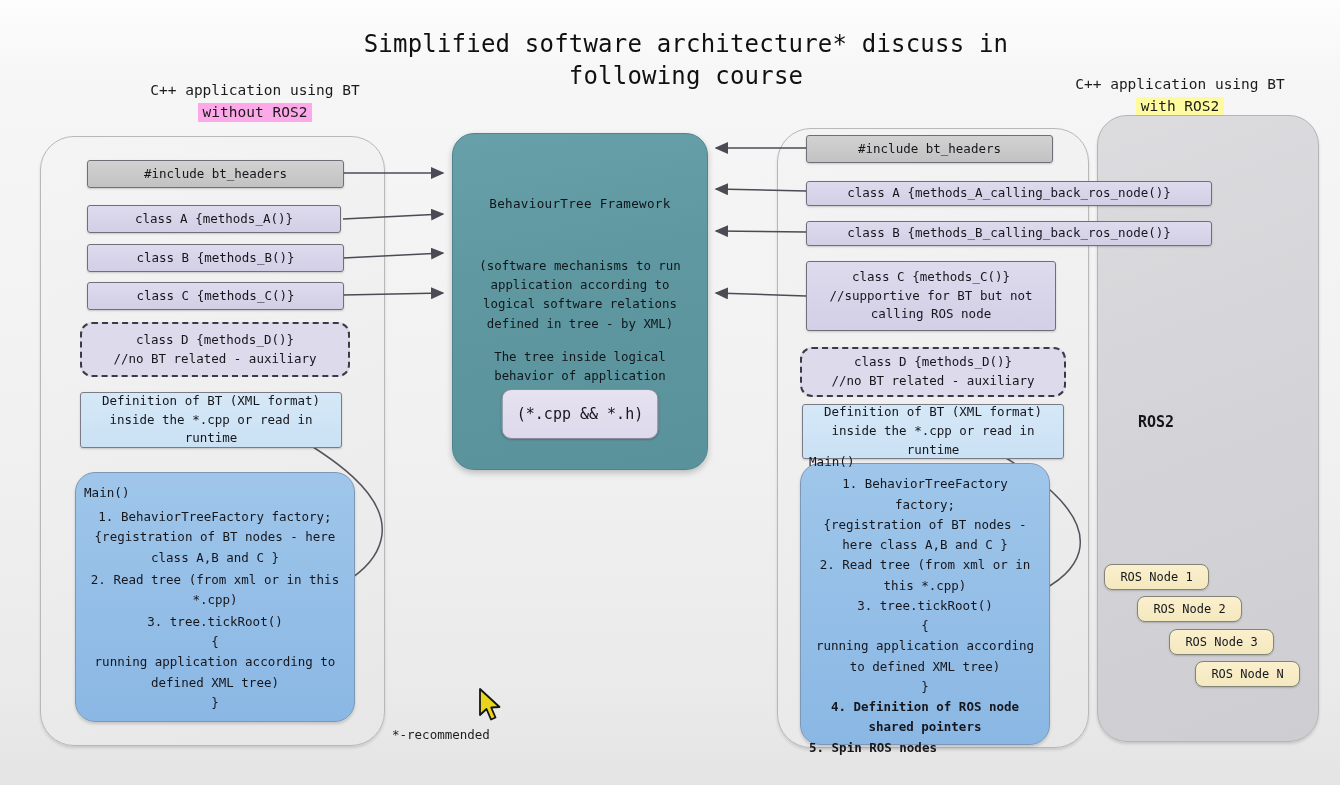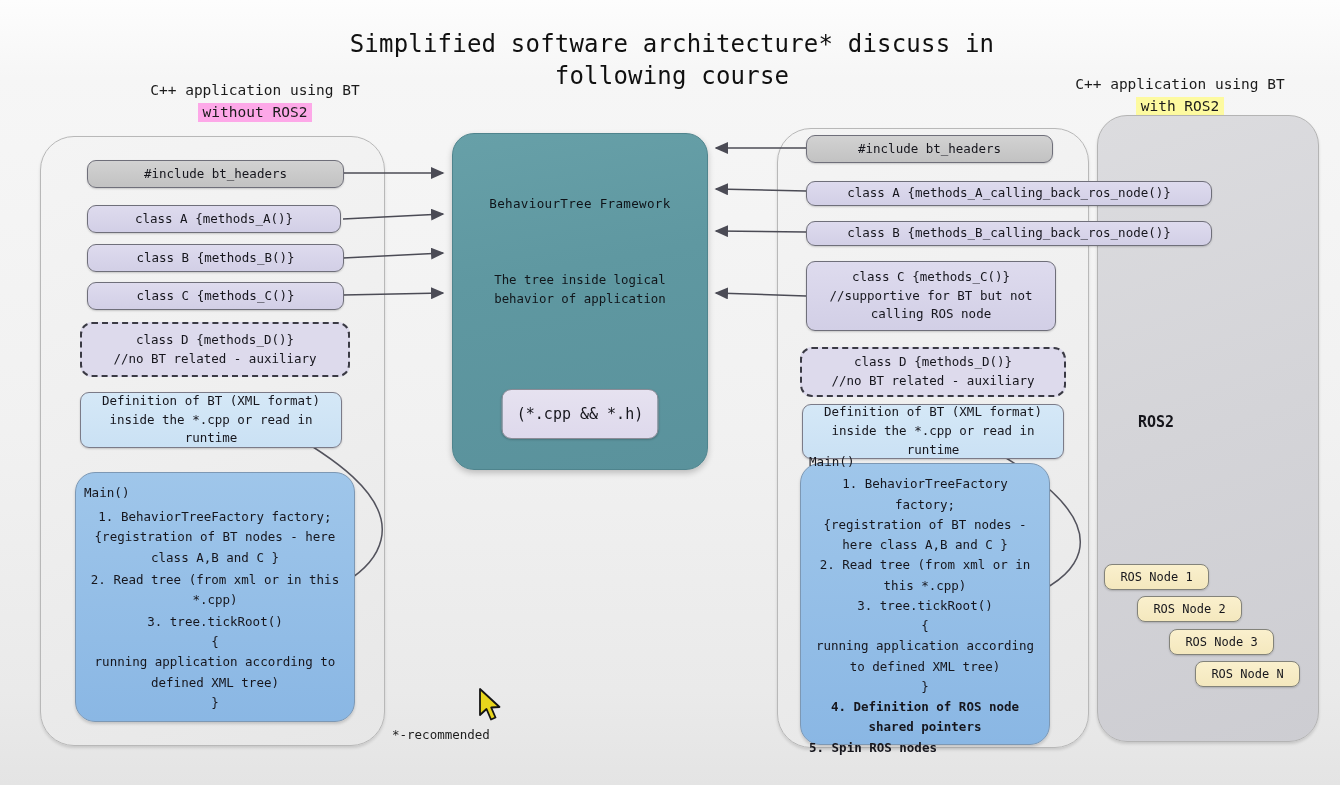--- a/index.html
+++ b/index.html
@@ -9,21 +9,21 @@
     font-family:"DejaVu Sans Mono","Liberation Mono",monospace;
   }
   #stage{position:absolute;inset:0;
     background:linear-gradient(180deg,#fdfdfd 0%,#f6f6f6 10%,#f1f1f1 55%,#eaeaea 88%,#e4e4e4 100%);}
 
   
   .abs{position:absolute;box-sizing:border-box;}
 
   
   .title{
-    left:322px;top:28px;width:700px;text-align:center;
+    left:336px;top:28px;width:700px;text-align:center;
     font-size:24px;color:#101010;line-height:1.35;letter-spacing:.2px;
   }
   .colhead{
     font-size:14.5px;color:#1b1b1b;text-align:center;line-height:1.55;
   }
   .hl-pink{background:#fda8e8;padding:1px 5px 2px 5px;}
   .hl-yellow{background:#fdfaa0;padding:1px 5px 2px 5px;}
 
   
   .panel{
@@ -32,21 +32,21 @@
     box-shadow:0 2px 3px rgba(0,0,0,.13);
   }
   .panel-ros{
     border:1.6px solid #b4b4b4;border-radius:30px;
     background:linear-gradient(160deg,#dcdcdf 0%,#d4d4d8 50%,#cdcdd2 100%);
     box-shadow:0 2px 3px rgba(0,0,0,.14);
   }
 
   
   .box{
-    border:1.4px solid #6f6f7a;border-radius:9px;
+    border:1.4px solid #6f6f7a;border-radius:3px;
     display:flex;align-items:center;justify-content:center;
     text-align:center;font-size:12.5px;color:#16161d;
     line-height:1.5;box-shadow:0 1px 2px rgba(0,0,0,.18);
     padding:3px 6px;
   }
   .box-gray{background:linear-gradient(180deg,#d2d2d2,#c2c2c2);}
   .box-lav{background:linear-gradient(180deg,#dedbee,#d2cfe6);}
   .box-dashed{
     background:#dddaec;border:2.2px dashed #3a3a44;border-radius:12px;
     box-shadow:none;
@@ -148,20 +148,21 @@
 
       <path d="M276,425 C330,455 392,495 381,540 C372,578 318,600 262,614" marker-end="url(#ah-s)"></path>
 
       <path d="M975,440 C1030,470 1090,510 1079,552 C1069,588 1010,607 958,615" marker-end="url(#ah-s)"></path>
     </g>
   </svg>
 
   <div class="abs framework" style="left:452px;top:133px;width:256px;height:337px;">
     <div class="fw-title">BehaviourTree Framework</div>
     <div class="fw-body">
+      <div>(software mechanisms to run application according to logical software relations defined in tree - by XML)</div>
       <div style="height:14px"></div>
       <div>The tree inside logical behavior of application</div>
     </div>
     <div class="fw-chip">(*.cpp  &amp;&amp; *.h)</div>
   </div>
 
   <div class="abs box box-gray" style="left:87px;top:160px;width:257px;height:28px;">#include bt_headers</div>
   <div class="abs box box-lav" style="left:87px;top:205px;width:254px;height:28px;">class A {methods_A()}</div>
   <div class="abs box box-lav" style="left:87px;top:244px;width:257px;height:28px;">class B {methods_B()}</div>
   <div class="abs box box-lav" style="left:87px;top:282px;width:257px;height:28px;">class C {methods_C()}</div>

